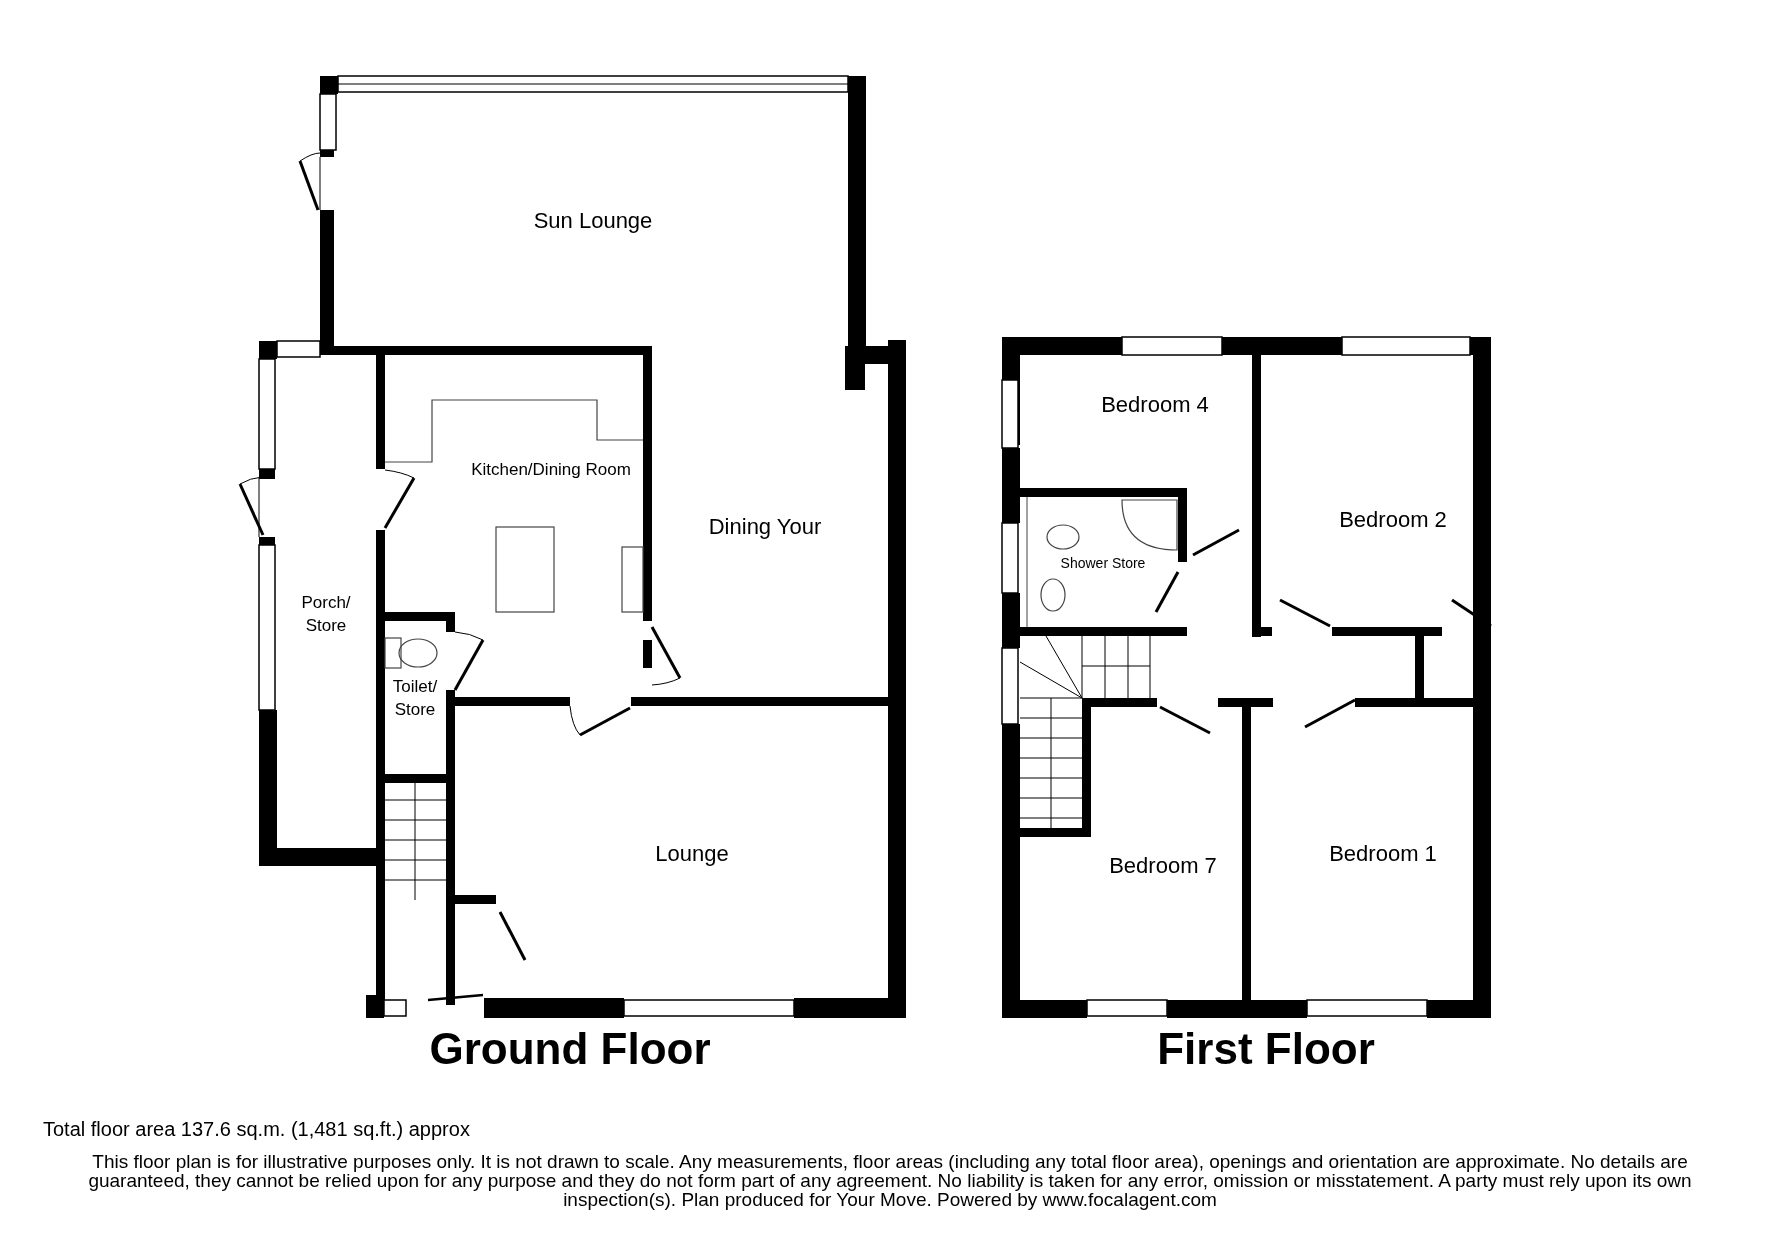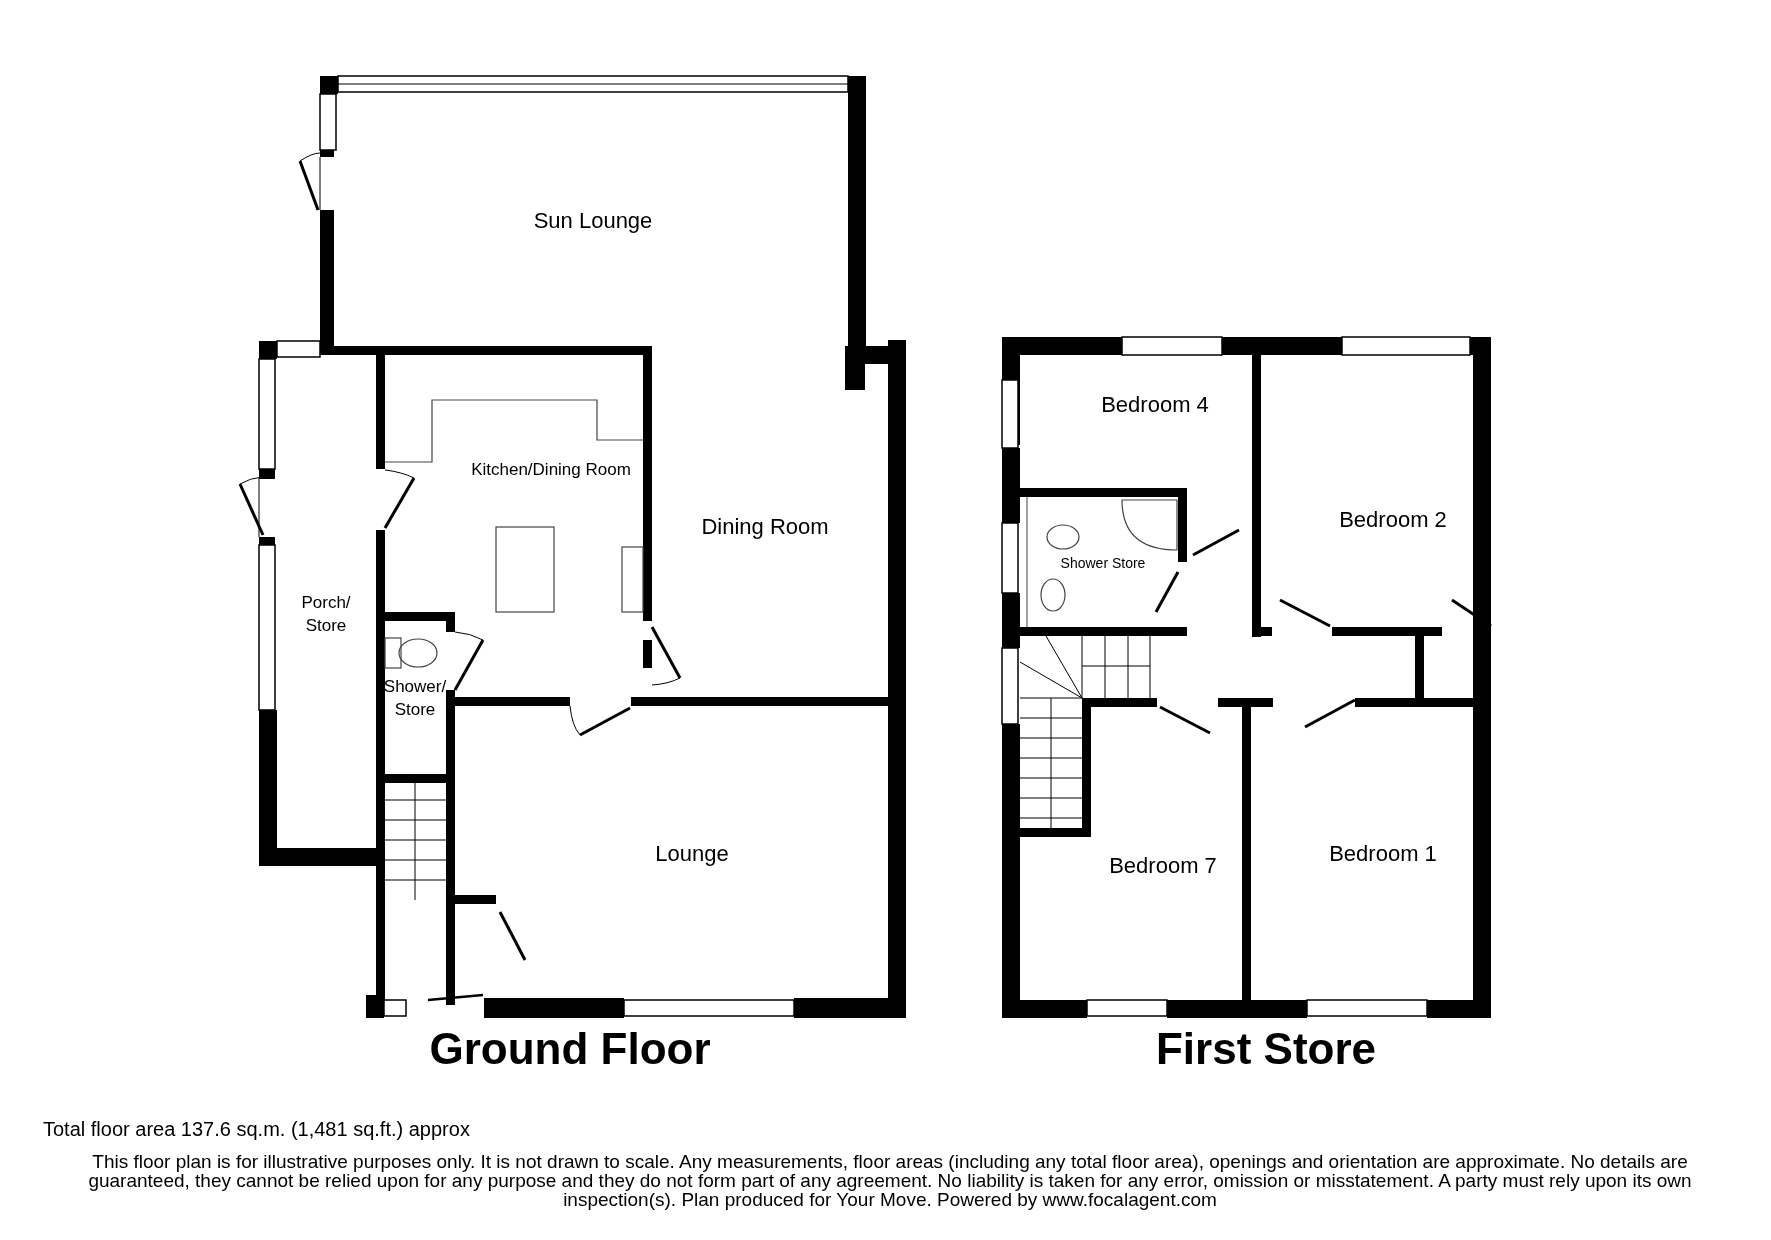--- a/index.html
+++ b/index.html
@@ -162,33 +162,33 @@
     <rect x="1002" y="1000" width="85" height="18"></rect>
     <rect x="1087" y="1000" width="80" height="16" fill="#fff" stroke="#000" stroke-width="1.5"></rect>
     <rect x="1167" y="1000" width="140" height="18"></rect>
     <rect x="1307" y="1000" width="120" height="16" fill="#fff" stroke="#000" stroke-width="1.5"></rect>
     <rect x="1427" y="1000" width="64" height="18"></rect>
   </g>
 </svg>
 
 <div class="label room" style="left:593px; top:221px;">Sun Lounge</div>
 <div class="label room ml" style="left:535px; top:469px;margin-left:16px;">Kitchen/Dining Room</div>
-<div class="label room" style="left:765px; top:527px;">Dining Room</div>
+<div class="label room" style="left:765px; top:527px;">Dining Your</div>
 <div class="label room ml" style="left:326px; top:614px;">
   <div>Porch/</div>
   <div>Store</div>
 </div>
 <div class="label room ml" style="left:415px; top:698px;">
-  <div>Shower/</div>
+  <div>Toilet/</div>
   <div>Store</div>
 </div>
 <div class="label room" style="left:692px; top:854px;">Lounge</div>
 <div class="label floor-title" style="left:570px; top:1024px;">Ground Floor</div>
 
 <div class="label room" style="left:1139px; top:405px;margin-left:16px;">Bedroom 4</div>
 <div class="label room" style="left:1393px; top:520px;text-align:right;">Bedroom 2</div>
 <div class="label room small" style="left:1103px; top:563px;">Shower Store</div>
 <div class="label room" style="left:1163px; top:866px;">Bedroom 7</div>
 <div class="label room" style="left:1383px; top:854px;">Bedroom 1</div>
-<div class="label floor-title" style="left:1266px; top:1024px;">First Store</div>
+<div class="label floor-title" style="left:1266px; top:1024px;">First Floor</div>
 
 <div class="label total">Total floor area 137.6 sq.m. (1,481 sq.ft.) approx</div>
 <div class="label disclaimer">This floor plan is for illustrative purposes only. It is not drawn to scale. Any measurements, floor areas (including any total floor area), openings and orientation are approximate. No details are guaranteed, they cannot be relied upon for any purpose and they do not form part of any agreement. No liability is taken for any error, omission or misstatement. A party must rely upon its own inspection(s).  Plan produced for Your Move. Powered by www.focalagent.com</div>
 
 </body></html>

